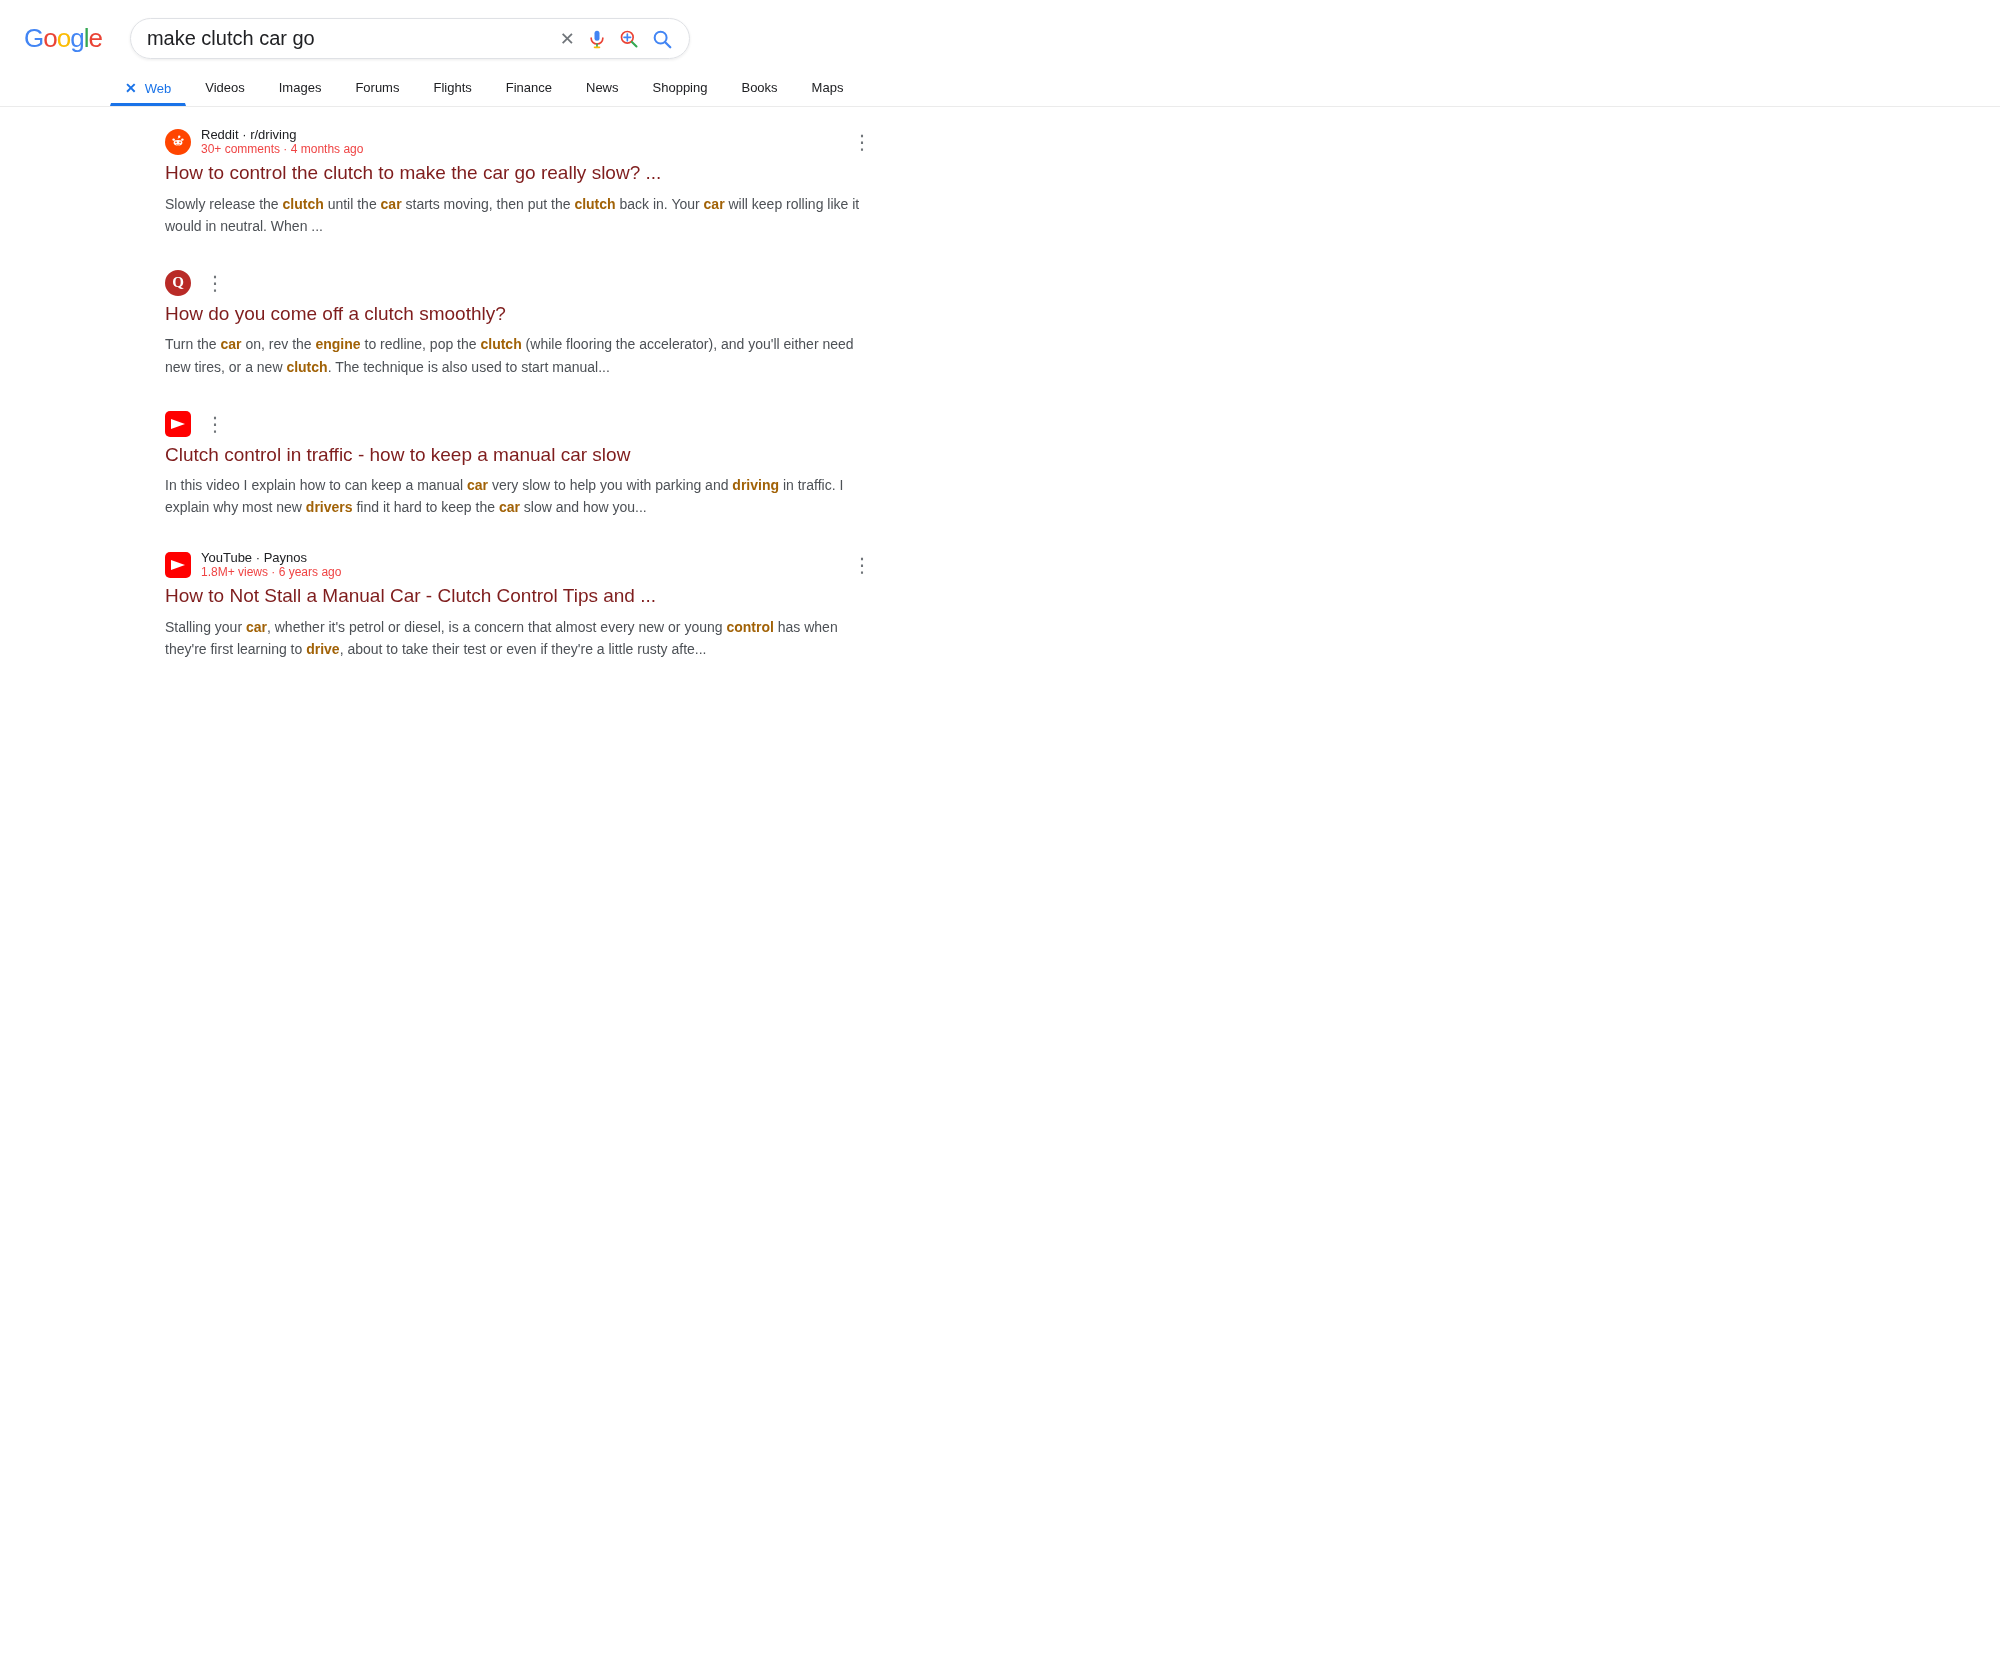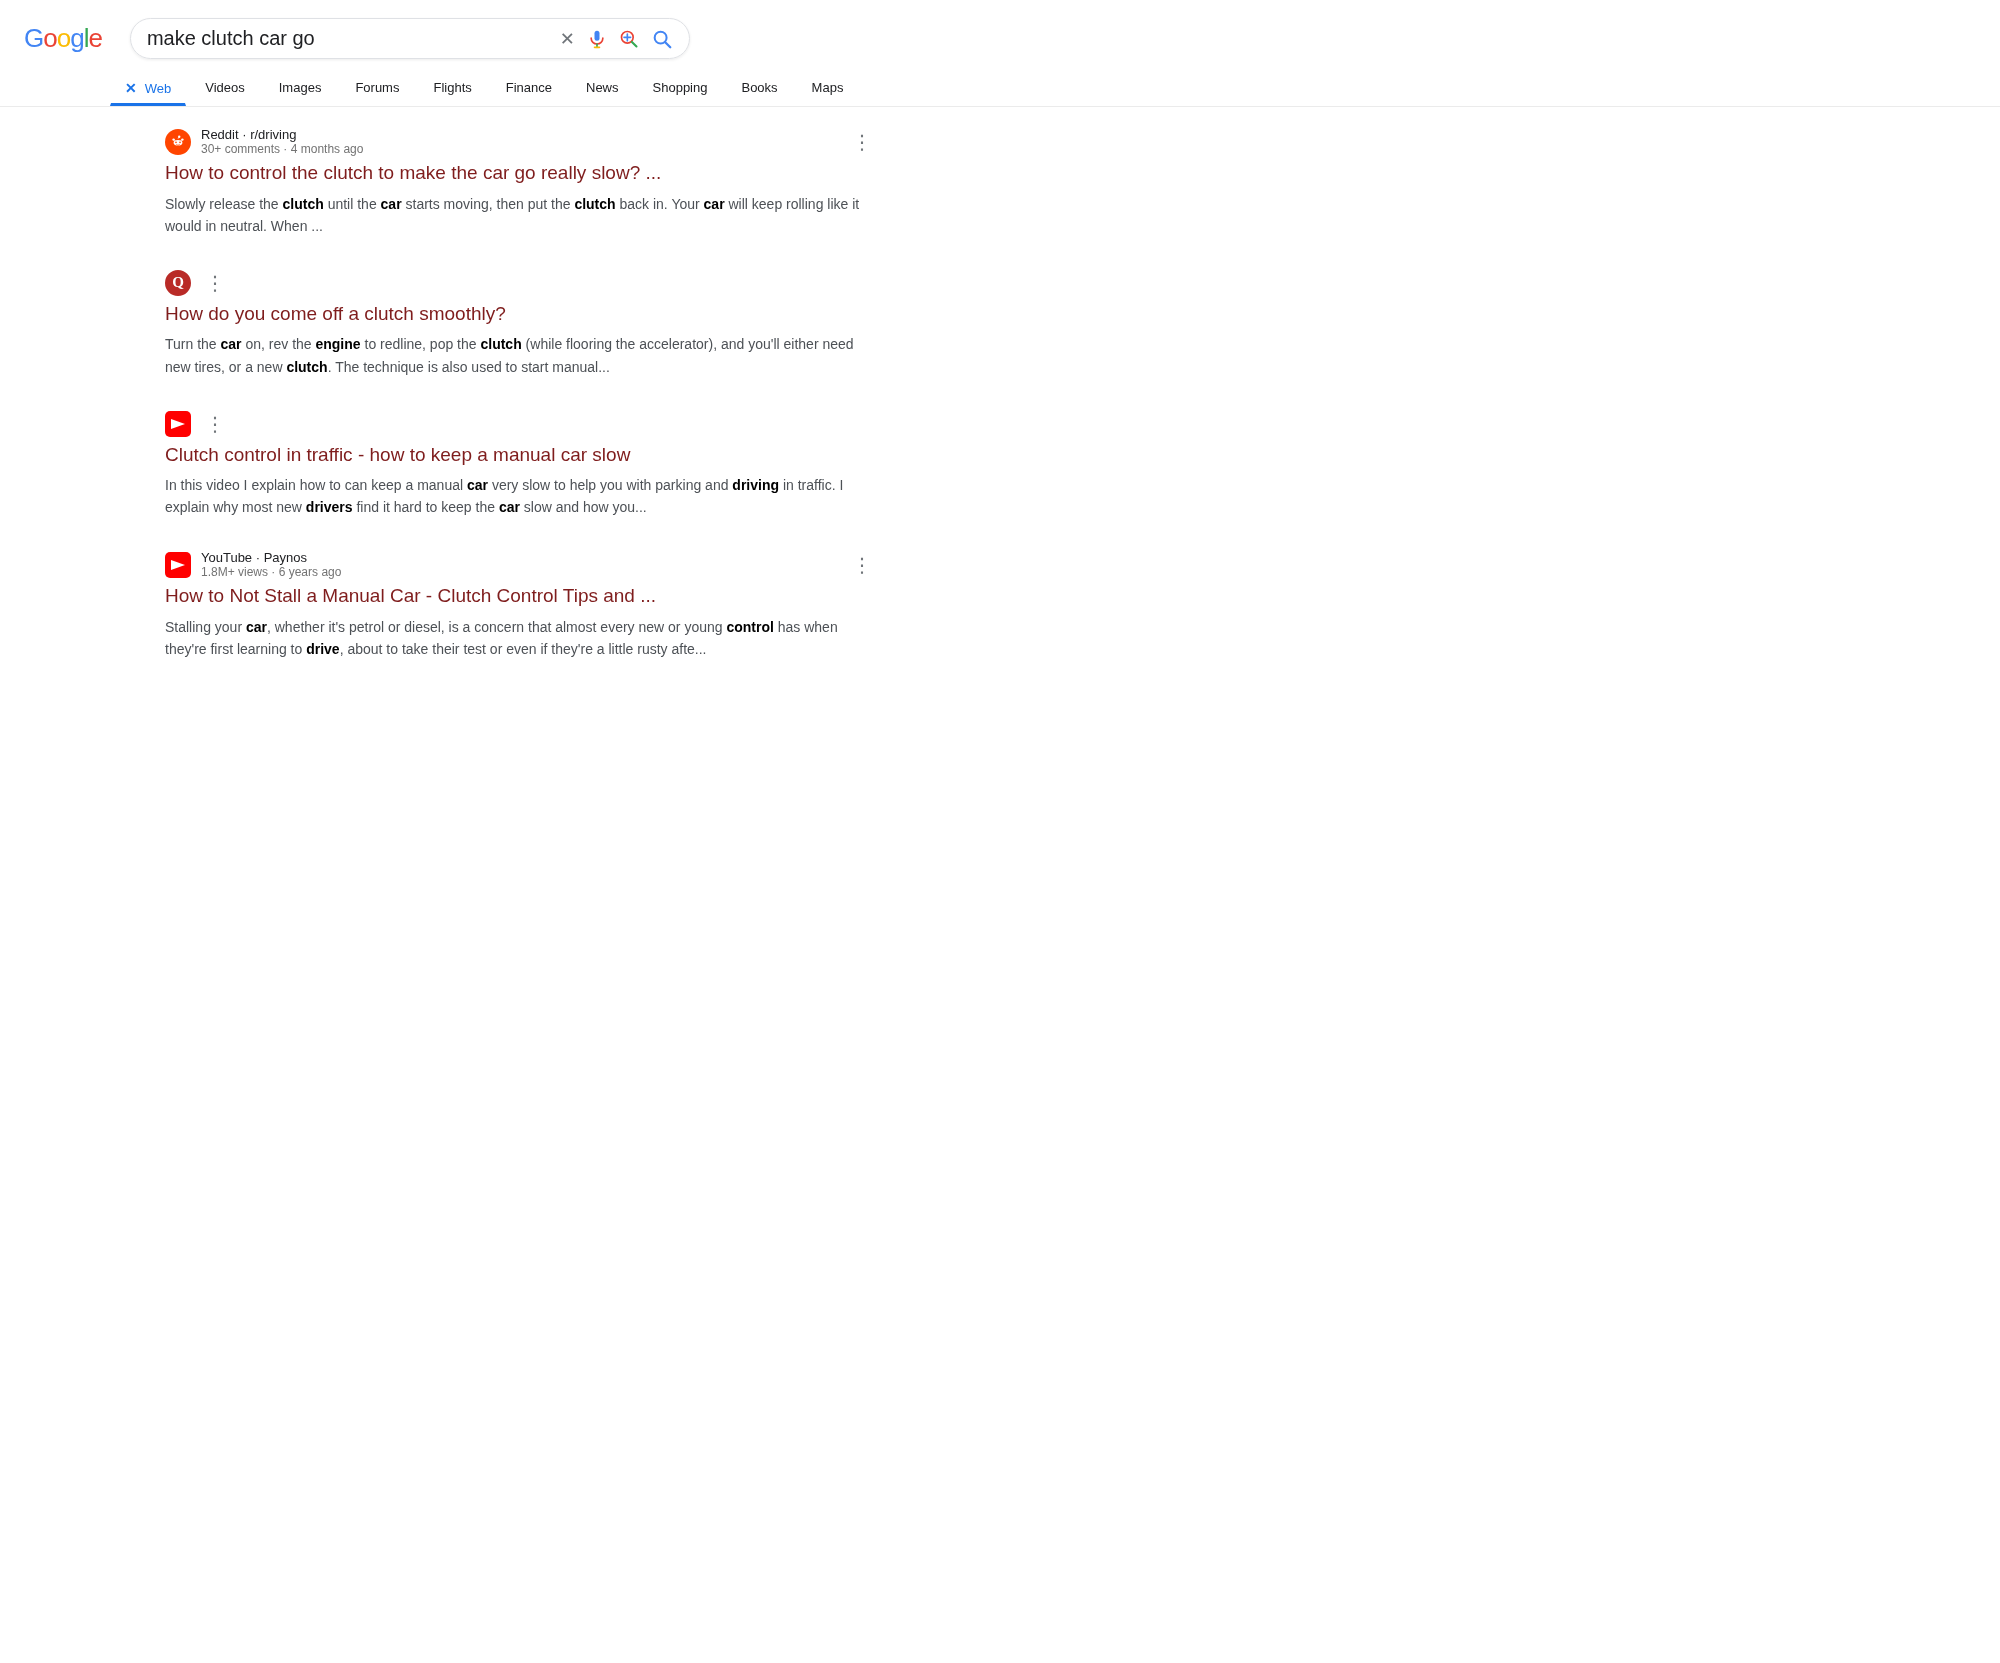--- a/index.html
+++ b/index.html
@@ -157,21 +157,21 @@
       flex-direction: column;
       flex: 1;
     }
     .source-name {
       font-size: 13px;
       color: #202124;
       font-weight: 400;
     }
     .source-meta {
       font-size: 12px;
-      color: #737373;
+      color: #ef4444;
     }
 
     .more-btn {
       background: none;
       border: none;
       cursor: pointer;
       color: #70757a;
       font-size: 20px;
       line-height: 1;
       padding: 4px;
@@ -185,21 +185,21 @@
       margin-bottom: 6px;
       line-height: 1.4;
     }
 
     .result-snippet {
       font-size: 14px;
       color: #4d5156;
       line-height: 1.58;
     }
     .result-snippet b {
-      color: #000000;
+      color: #a16207;
       font-weight: 700;
     }
   </style>
 </head>
 <body>
 
 <div class="header">
   <div class="logo">
     <span class="logo-g">G</span>
       <span class="logo-o1">o</span>

